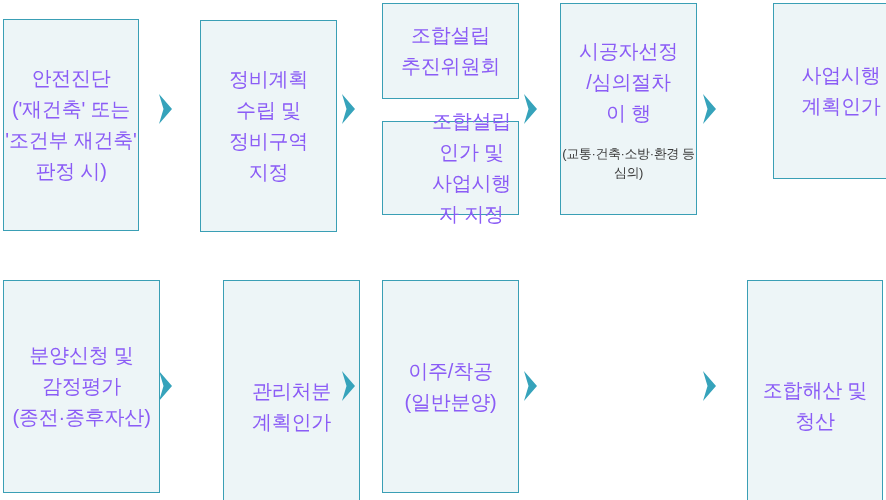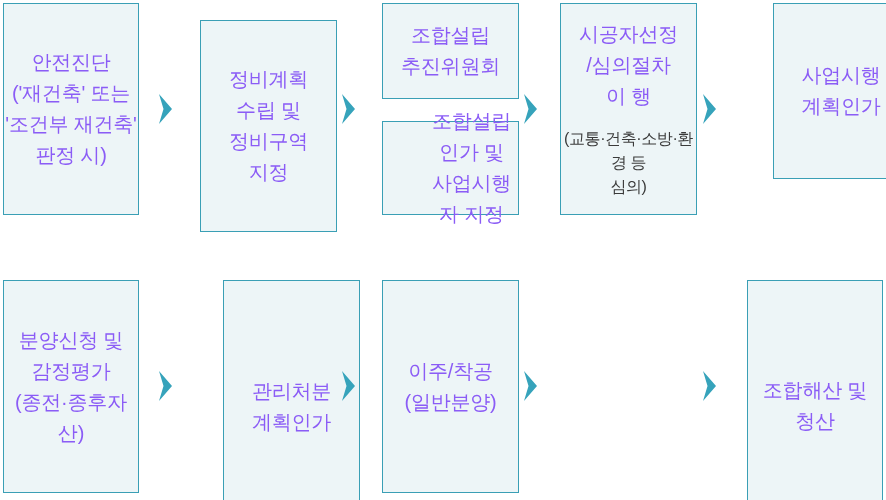--- a/index.html
+++ b/index.html
@@ -34,21 +34,21 @@
     width: 100%;
     font-size: 20px;
     line-height: 1.55;
     color: #8b5cf6;
     letter-spacing: -0.2px;
     white-space: pre-line;
   }
   .box-subtext {
     display: block;
     width: 100%;
-    font-size: 16px;
+    font-size: 13px;
     line-height: 1.5;
     color: #3a3a3a;
     letter-spacing: -0.4px;
     white-space: pre-line;
     margin-top: 15px;
   }
   .stack {
     display: flex;
     flex-direction: column;
     align-items: center;
@@ -65,21 +65,21 @@
     display: block;
     width: 100%;
     height: 100%;
   }
 </style>
 </head>
 <body>
 
 <div id="diagram">
 
-  <div class="flow-box" style="left:3px; top:3px; width:136px; height:212px;">
+  <div class="flow-box" style="left:3px; top:19px; width:136px; height:212px;">
     <span class="box-text">안전진단
 ('재건축' 또는
 '조건부 재건축'
 판정 시)</span>
   </div>
 
   <div class="chevron" style="left:156px; top:92px;">
     <svg viewBox="0 0 20 34" xmlns="http://www.w3.org/2000/svg">
       <path d="M3 2 L16 17 L3 32 L7.5 17 Z" fill="#36a3bb"></path>
     </svg>
@@ -128,21 +128,21 @@
     <svg viewBox="0 0 20 34" xmlns="http://www.w3.org/2000/svg">
       <path d="M3 2 L16 17 L3 32 L7.5 17 Z" fill="#36a3bb"></path>
     </svg>
   </div>
 
   <div class="flow-box" style="left:773px; top:3px; width:136px; height:176px;">
     <span class="box-text">사업시행
 계획인가</span>
   </div>
 
-  <div class="flow-box" style="left:3px; top:280px; width:136px; height:213px;">
+  <div class="flow-box" style="left:3px; top:280px; width:157px; height:213px;">
     <span class="box-text">분양신청 및
 감정평가
 (종전·종후자산)</span>
   </div>
 
   <div class="chevron" style="left:156px; top:369px;">
     <svg viewBox="0 0 20 34" xmlns="http://www.w3.org/2000/svg">
       <path d="M3 2 L16 17 L3 32 L7.5 17 Z" fill="#36a3bb"></path>
     </svg>
   </div>

